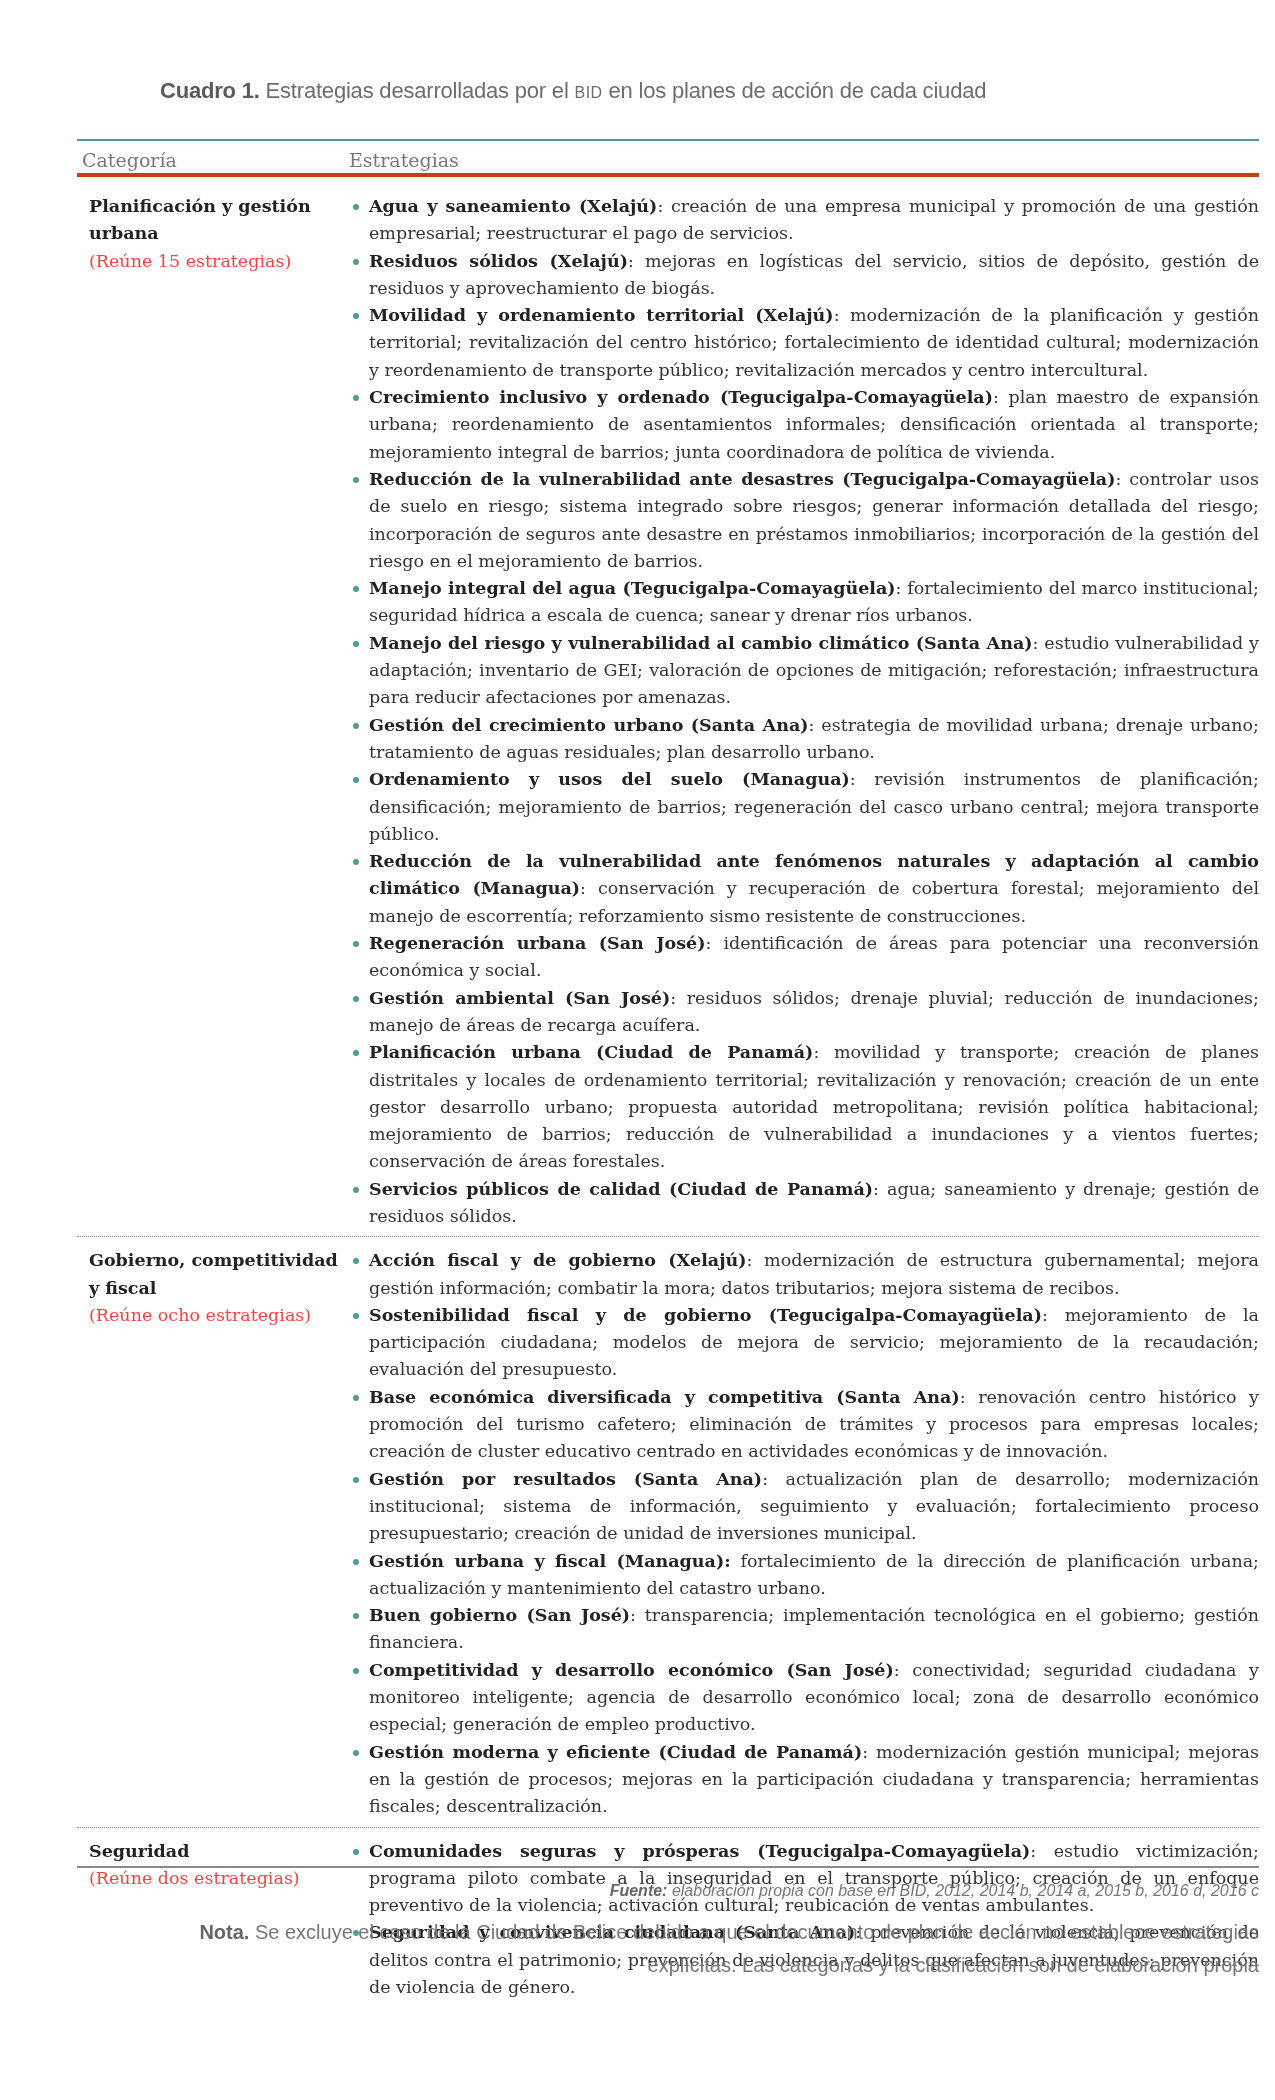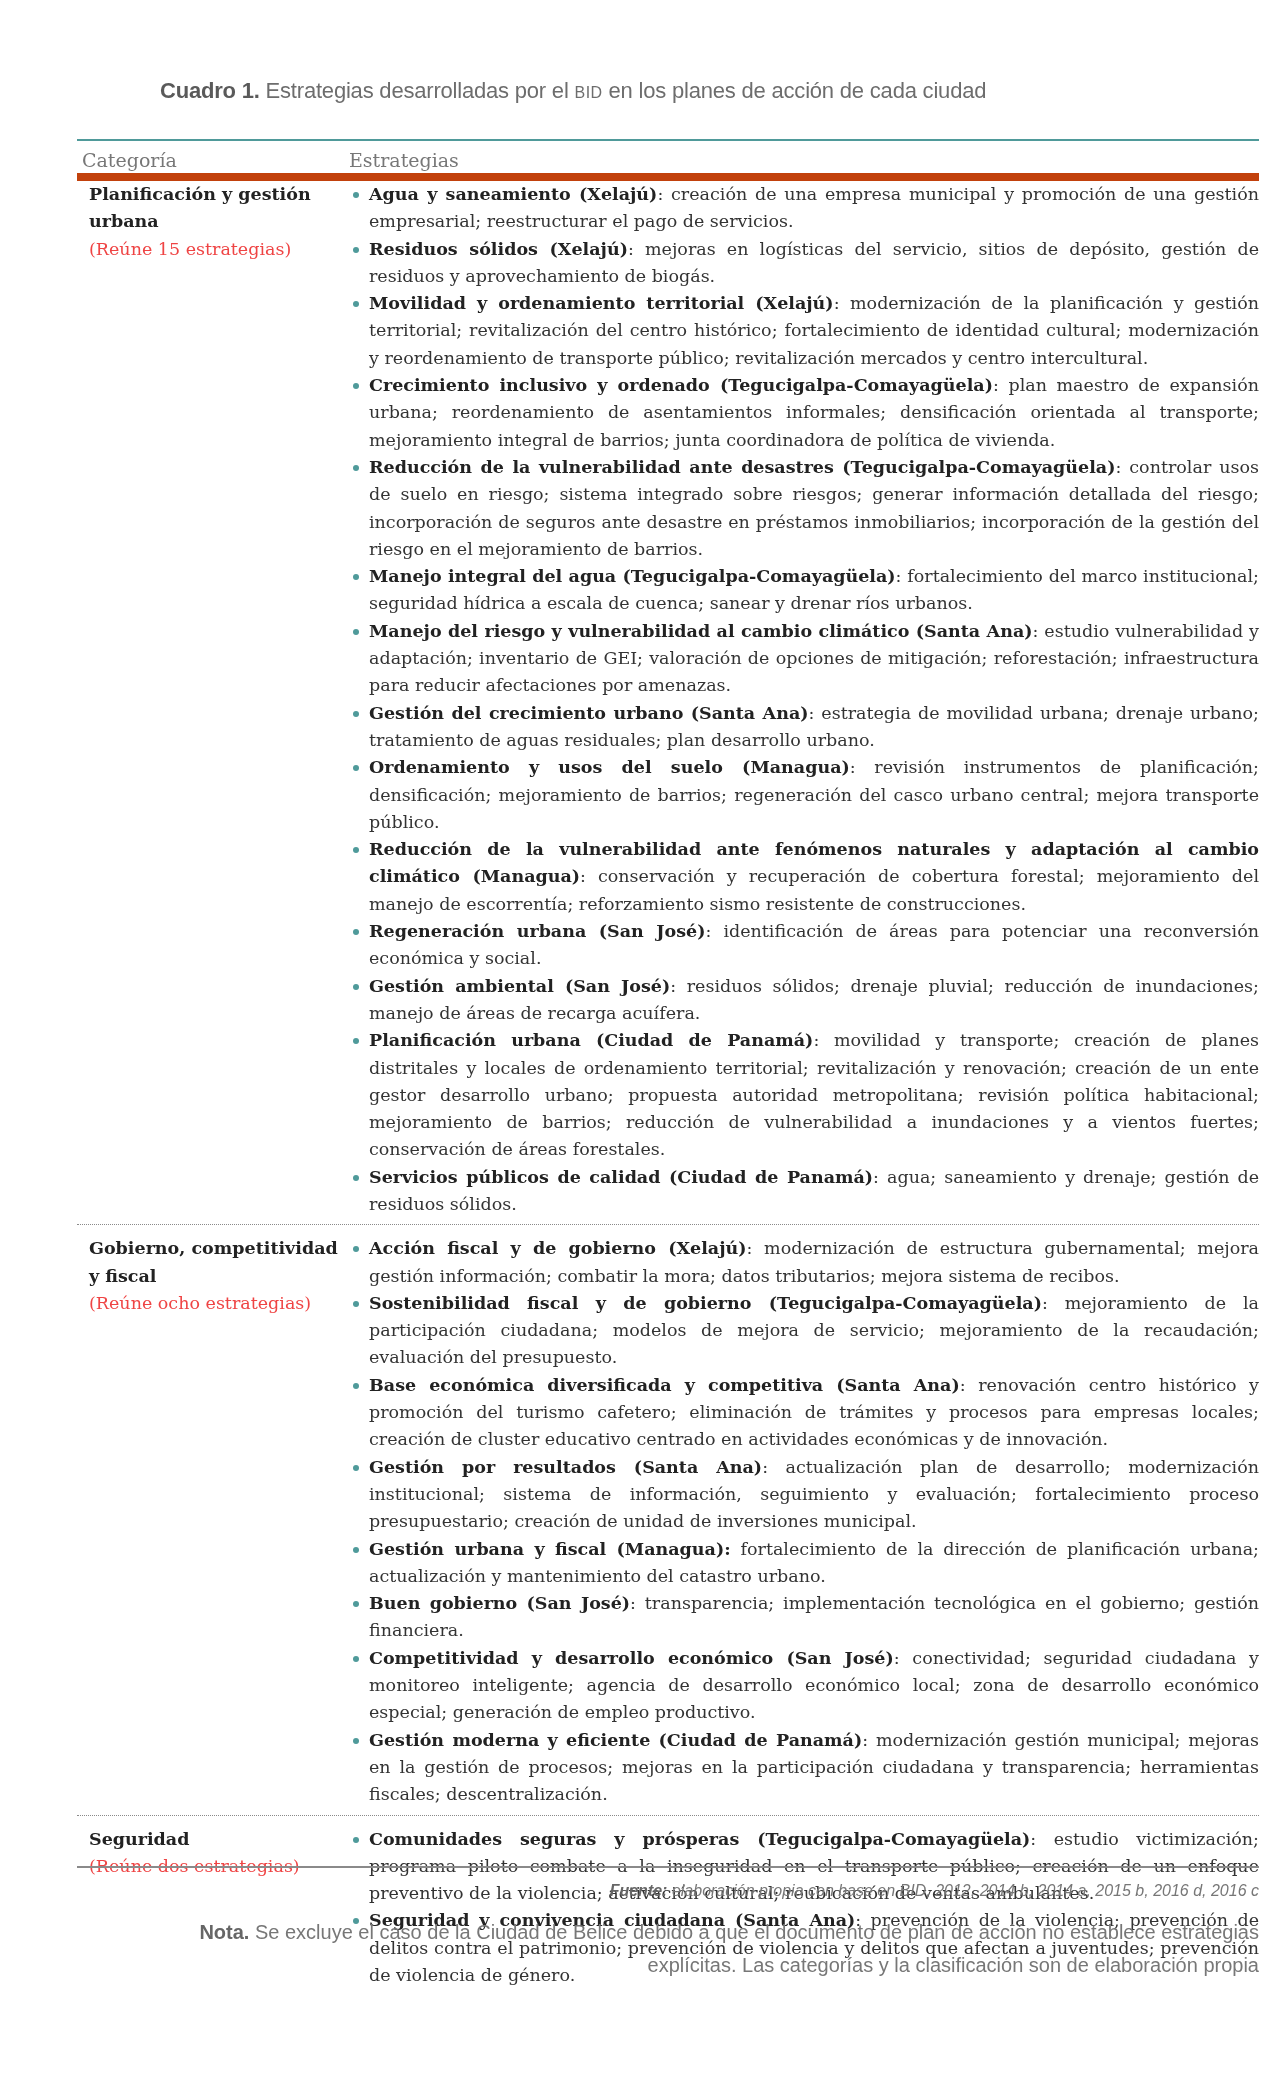--- a/index.html
+++ b/index.html
@@ -9,25 +9,25 @@
     font-family: "Liberation Sans", sans-serif; font-size: 22px; color: #6d6d6d;
     letter-spacing: -0.2px;
   }
   .caption b { color: #5a5a5a; font-weight: bold; }
   .caption .sc { font-size: 16px; letter-spacing: 0.5px; }
   .table {
     position: absolute; left: 77px; top: 139px; width: 1182px;
     font-family: "DejaVu Serif", serif; font-size: 17.5px; color: #333333;
   }
   .rule-top { height: 2px; background: #4f9a9a; }
-  .header { display: flex; height: 30px; align-items: flex-end; padding-bottom: 2px; border-bottom: 8px solid #c2410c;
+  .header { display: flex; height: 30px; align-items: flex-end; padding-bottom: 2px; border-bottom: 4px solid #c2410c;
     font-family: "DejaVu Serif", serif; font-size: 19px; color: #777; }
   .header .c1 { width: 265px; padding-left: 5px; }
   .header .c2 { flex: 1; padding-left: 2px; }
-  .group { display: flex; padding-top: 0; padding-bottom: 6px; }
+  .group { display: flex; padding-top: 16px; padding-bottom: 6px; }
   .group + .group { border-top: 1.5px dotted #8a8a8a; padding-top: 10px; justify-content: center; }
   .cat { width: 270px; padding-left: 12px; box-sizing: border-box; line-height: 27.3px; }
   .cat .name { font-weight: bold; color: #222; }
   .cat .count { color: #ef4444; }
   .items { flex: 1; list-style: none; margin: 0; padding: 0 0 0 0; }
   .item { position: relative; padding-left: 22px; line-height: 27.3px; text-align: justify; }
   .bullet {
     position: absolute; left: 6px; top: 11px; width: 6px; height: 6px; border-radius: 50%;
     background: #4f9a9a;
   }

